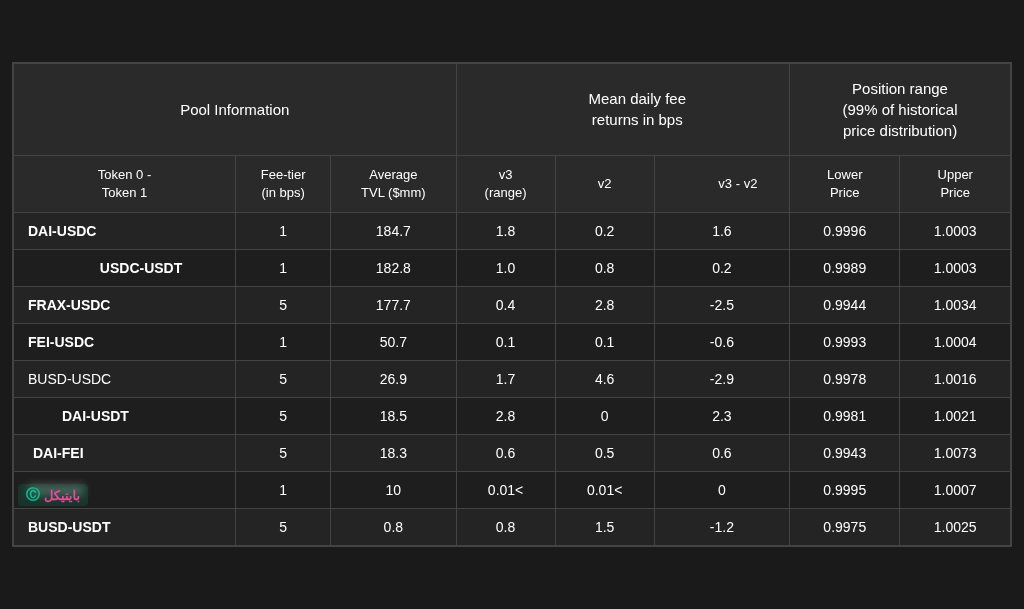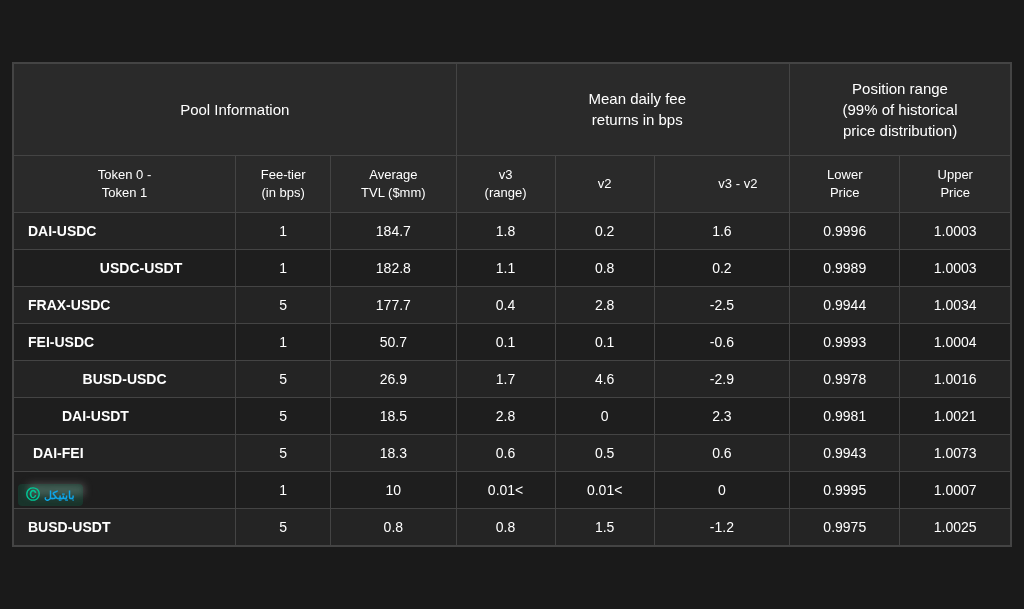--- a/index.html
+++ b/index.html
@@ -126,21 +126,21 @@
           <td>1.8</td>
           <td>0.2</td>
           <td>1.6</td>
           <td>0.9996</td>
           <td>1.0003</td>
         </tr>
         <tr>
           <td style="text-align: center; font-weight: bold; padding-left: 47px;">USDC-USDT</td>
           <td>1</td>
           <td>182.8</td>
-          <td>1.1</td>
+          <td>1.0</td>
           <td>0.8</td>
           <td>0.2</td>
           <td>0.9989</td>
           <td>1.0003</td>
         </tr>
         <tr>
           <td style="text-align: left; font-weight: bold;">FRAX-USDC</td>
           <td>5</td>
           <td>177.7</td>
           <td>0.4</td>
@@ -153,21 +153,21 @@
           <td style="text-align: left; font-weight: bold;">FEI-USDC</td>
           <td>1</td>
           <td>50.7</td>
           <td>0.1</td>
           <td>0.1</td>
           <td>-0.6</td>
           <td>0.9993</td>
           <td>1.0004</td>
         </tr>
         <tr>
-          <td style="text-align: center; font-weight: bold; margin-left: 41px;">BUSD-USDC</td>
+          <td style="text-align: left; font-weight: normal; margin-left: 41px;">BUSD-USDC</td>
           <td>5</td>
           <td>26.9</td>
           <td>1.7</td>
           <td>4.6</td>
           <td>-2.9</td>
           <td>0.9978</td>
           <td>1.0016</td>
         </tr>
         <tr>
           <td style="text-align: left; font-weight: bold; padding-left: 48px;">DAI-USDT</td>
@@ -187,21 +187,21 @@
           <td>0.5</td>
           <td>0.6</td>
           <td>0.9943</td>
           <td>1.0073</td>
         </tr>
         <tr>
           <td style="position: relative; text-align: left; font-weight: bold;">
       <span class="blurred-text" style="filter:blur(4px);color:#aaa;">XXXXXX</span>
       <div class="logo-overlay" style="position:absolute;left:4px;bottom:2px;display:flex;align-items:center;gap:4px;background:rgba(0,180,120,0.15);border-radius:4px;padding:2px 8px;z-index:10;">
         <span style="color:#00c896;font-size:14px;">Ⓒ</span>
-        <span style="color:#0ea5e9;font-size:11px;font-weight:bold;">بايتيكل</span>
+        <span style="color:#ec4899;font-size:13px;font-weight:bold;">بايتيكل</span>
       </div>
     </td>
           <td>1</td>
           <td>10</td>
           <td>0.01&lt;</td>
           <td>0.01&lt;</td>
           <td>0</td>
           <td>0.9995</td>
           <td>1.0007</td>
         </tr>

